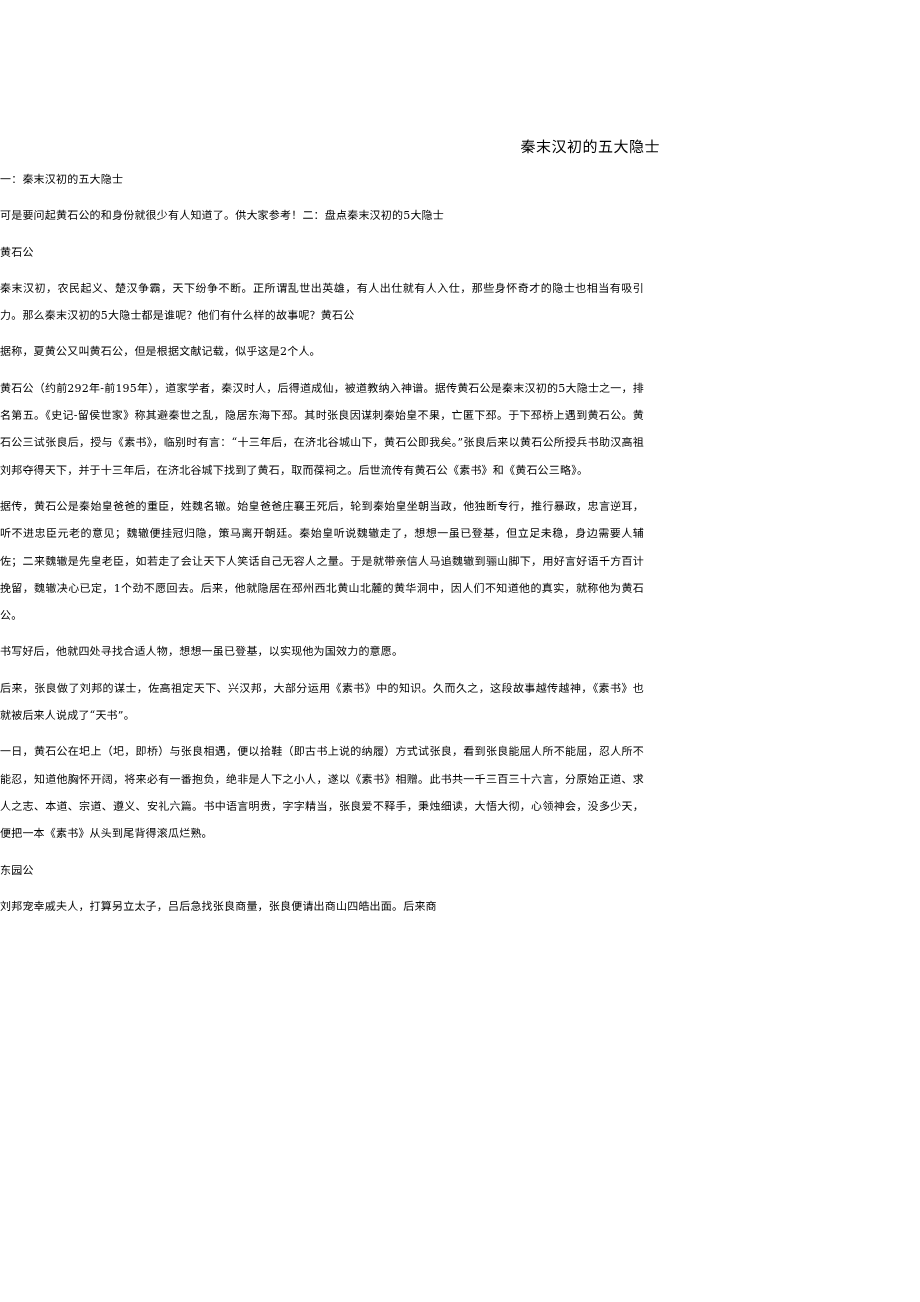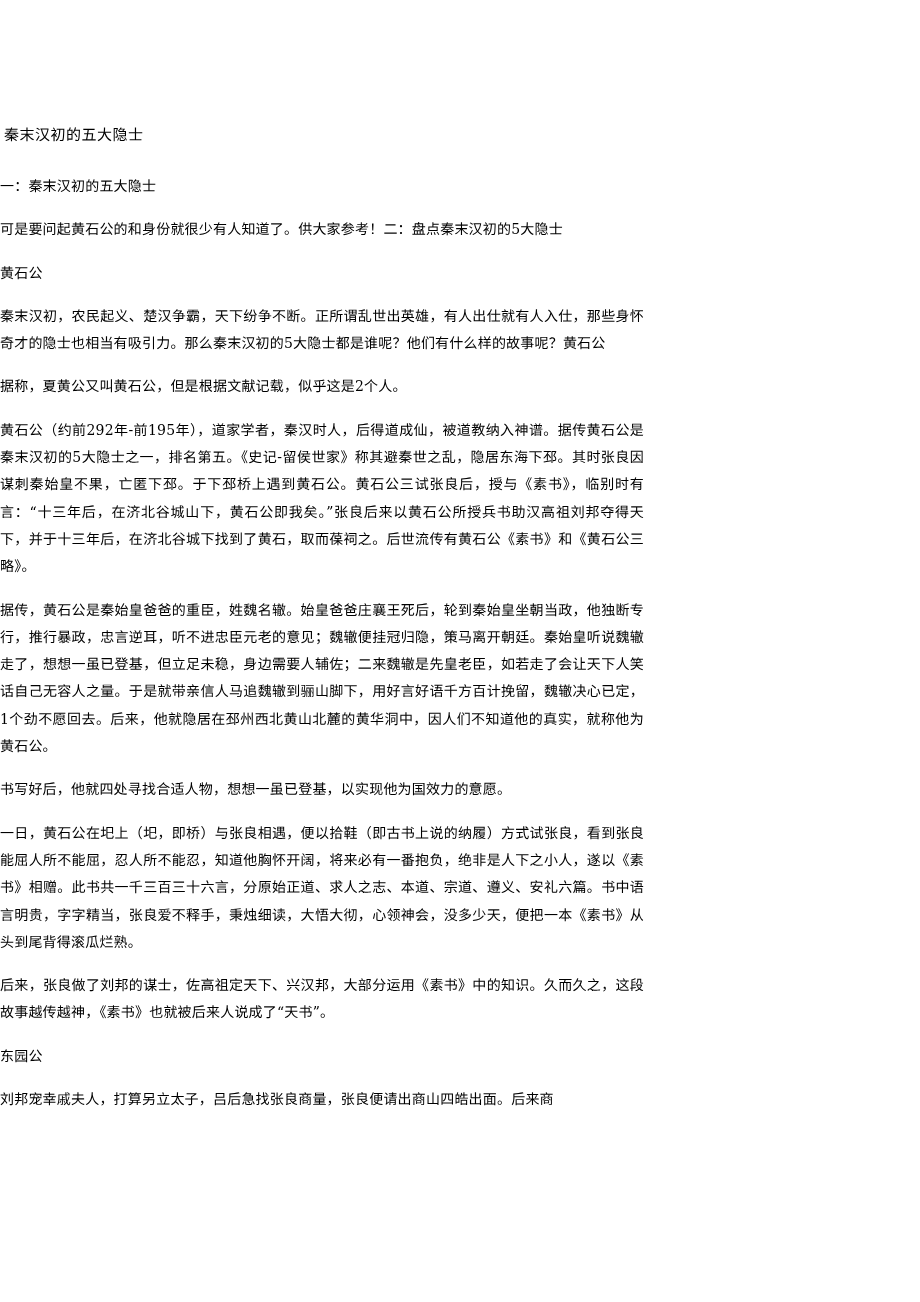--- a/index.html
+++ b/index.html
@@ -19,44 +19,44 @@
 
   .page {
     position: relative;
     width: 920px;
     height: 1302px;
     background: #ffffff;
     box-sizing: border-box;
   }
 
   .doc-title {
-    text-align: left;
+    text-align: right;
     font-size: 15px;
     line-height: 27px;
-    margin: 4px;
+    margin: 16px;
     padding: 0;
     font-weight: normal;
     letter-spacing: 0.5px;
     position: absolute;
     top: 118px;
     left: 0;
     width: 644px;
   }
 
   .body-block {
     position: absolute;
     top: 157px;
     left: 0;
     width: 644px;
   }
 
   p.para {
-    margin: 16px 0 0 0;
+    margin: 9px 0 0 0;
     padding: 0;
-    font-size: 14px;
+    font-size: 11px;
     line-height: 27.3px;
     text-align: justify;
     text-justify: inter-ideograph;
     letter-spacing: 0.2px;
     word-break: break-all;
     font-weight: normal;
   }
 
   
 </style>
@@ -69,19 +69,19 @@
 
   <div class="body-block">
     <p class="para">一：秦末汉初的五大隐士</p>
     <p class="para">可是要问起黄石公的和身份就很少有人知道了。供大家参考！二：盘点秦末汉初的5大隐士</p>
     <p class="para">黄石公</p>
     <p class="para">秦末汉初，农民起义、楚汉争霸，天下纷争不断。正所谓乱世出英雄，有人出仕就有人入仕，那些身怀奇才的隐士也相当有吸引力。那么秦末汉初的5大隐士都是谁呢？他们有什么样的故事呢？黄石公</p>
     <p class="para">据称，夏黄公又叫黄石公，但是根据文献记载，似乎这是2个人。</p>
     <p class="para">黄石公（约前292年-前195年），道家学者，秦汉时人，后得道成仙，被道教纳入神谱。据传黄石公是秦末汉初的5大隐士之一，排名第五。《史记-留侯世家》称其避秦世之乱，隐居东海下邳。其时张良因谋刺秦始皇不果，亡匿下邳。于下邳桥上遇到黄石公。黄石公三试张良后，授与《素书》，临别时有言：“十三年后，在济北谷城山下，黄石公即我矣。”张良后来以黄石公所授兵书助汉高祖刘邦夺得天下，并于十三年后，在济北谷城下找到了黄石，取而葆祠之。后世流传有黄石公《素书》和《黄石公三略》。</p>
     <p class="para">据传，黄石公是秦始皇爸爸的重臣，姓魏名辙。始皇爸爸庄襄王死后，轮到秦始皇坐朝当政，他独断专行，推行暴政，忠言逆耳，听不进忠臣元老的意见；魏辙便挂冠归隐，策马离开朝廷。秦始皇听说魏辙走了，想想一虽已登基，但立足未稳，身边需要人辅佐；二来魏辙是先皇老臣，如若走了会让天下人笑话自己无容人之量。于是就带亲信人马追魏辙到骊山脚下，用好言好语千方百计挽留，魏辙决心已定，1个劲不愿回去。后来，他就隐居在邳州西北黄山北麓的黄华洞中，因人们不知道他的真实，就称他为黄石公。</p>
     <p class="para">书写好后，他就四处寻找合适人物，想想一虽已登基，以实现他为国效力的意愿。</p>
+    <p class="para">后来，张良做了刘邦的谋士，佐高祖定天下、兴汉邦，大部分运用《素书》中的知识。久而久之，这段故事越传越神，《素书》也就被后来人说成了“天书”。</p>
     <p class="para">一日，黄石公在圯上（圯，即桥）与张良相遇，便以拾鞋（即古书上说的纳履）方式试张良，看到张良能屈人所不能屈，忍人所不能忍，知道他胸怀开阔，将来必有一番抱负，绝非是人下之小人，遂以《素书》相赠。此书共一千三百三十六言，分原始正道、求人之志、本道、宗道、遵义、安礼六篇。书中语言明贵，字字精当，张良爱不释手，秉烛细读，大悟大彻，心领神会，没多少天，便把一本《素书》从头到尾背得滚瓜烂熟。</p>
-    <p class="para">后来，张良做了刘邦的谋士，佐高祖定天下、兴汉邦，大部分运用《素书》中的知识。久而久之，这段故事越传越神，《素书》也就被后来人说成了“天书”。</p>
     <p class="para">东园公</p>
     <p class="para">刘邦宠幸戚夫人，打算另立太子，吕后急找张良商量，张良便请出商山四皓出面。后来商</p>
   </div>
 
 </div>
 
 </body></html>

